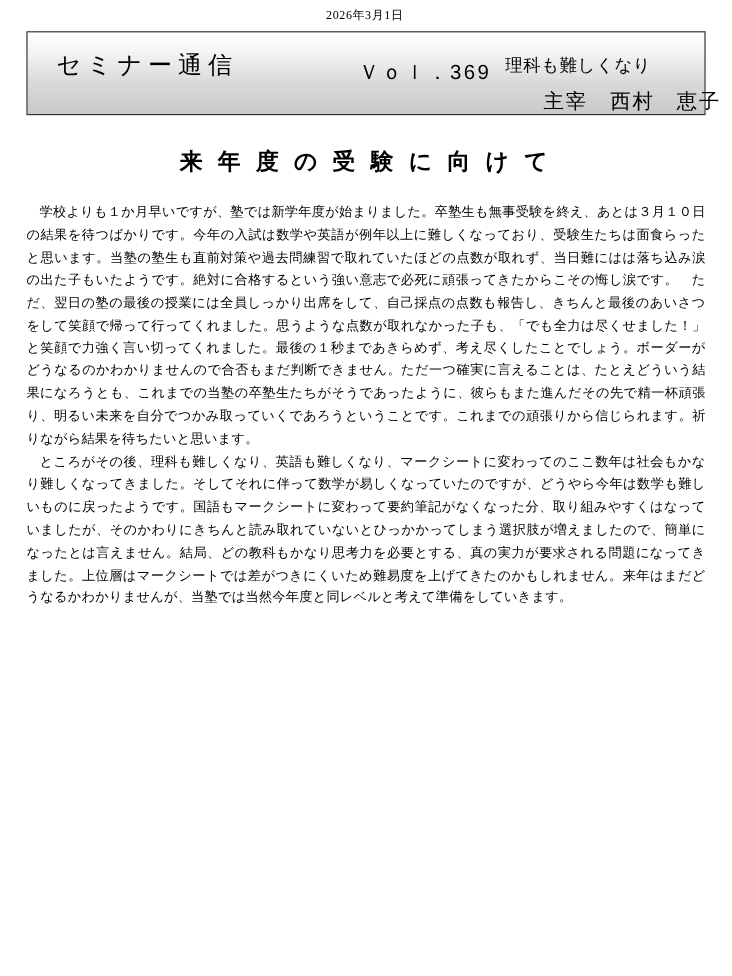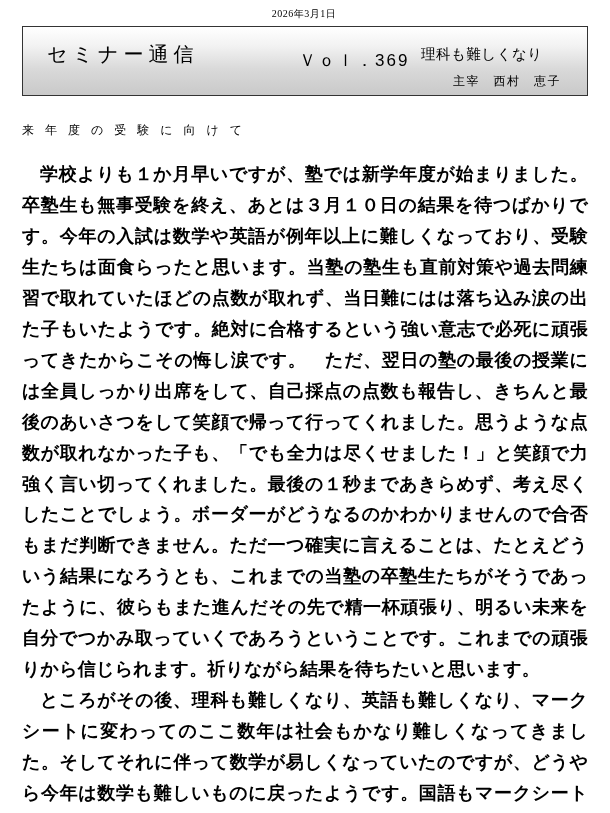--- a/index.html
+++ b/index.html
@@ -71,43 +71,43 @@
     left: 398px;
     top: 18px;
     font-size: 14.5px;
     letter-spacing: 0.5px;
     white-space: nowrap;
   }
   .mast-owner {
     position: absolute;
     left: 430px;
     top: 46px;
-    font-size: 12px;
+    font-size: 17px;
     letter-spacing: 1.5px;
     white-space: nowrap;
   }
 
   
   .article-heading {
-    font-size: 12px;
+    text-align: center;
+    font-size: 19px;
     letter-spacing: 4px;
     margin: 26px 0 20px 0;
-    font-weight: normal;
+    font-weight: bold;
   }
 
   
   .body-text p {
     margin: 0 0 0 0;
-    font-size: 18px;
+    font-size: 11px;
     line-height: 1.72;
     text-align: justify;
     text-justify: inter-ideograph;
     text-indent: 1em;
     letter-spacing: 0.2px;
-    font-weight: bold;
   }
 </style>
 </head>
 <body>
 
 <div class="page">
 
   <div class="date-line">2026年3月1日</div>
 
   <div class="masthead">

